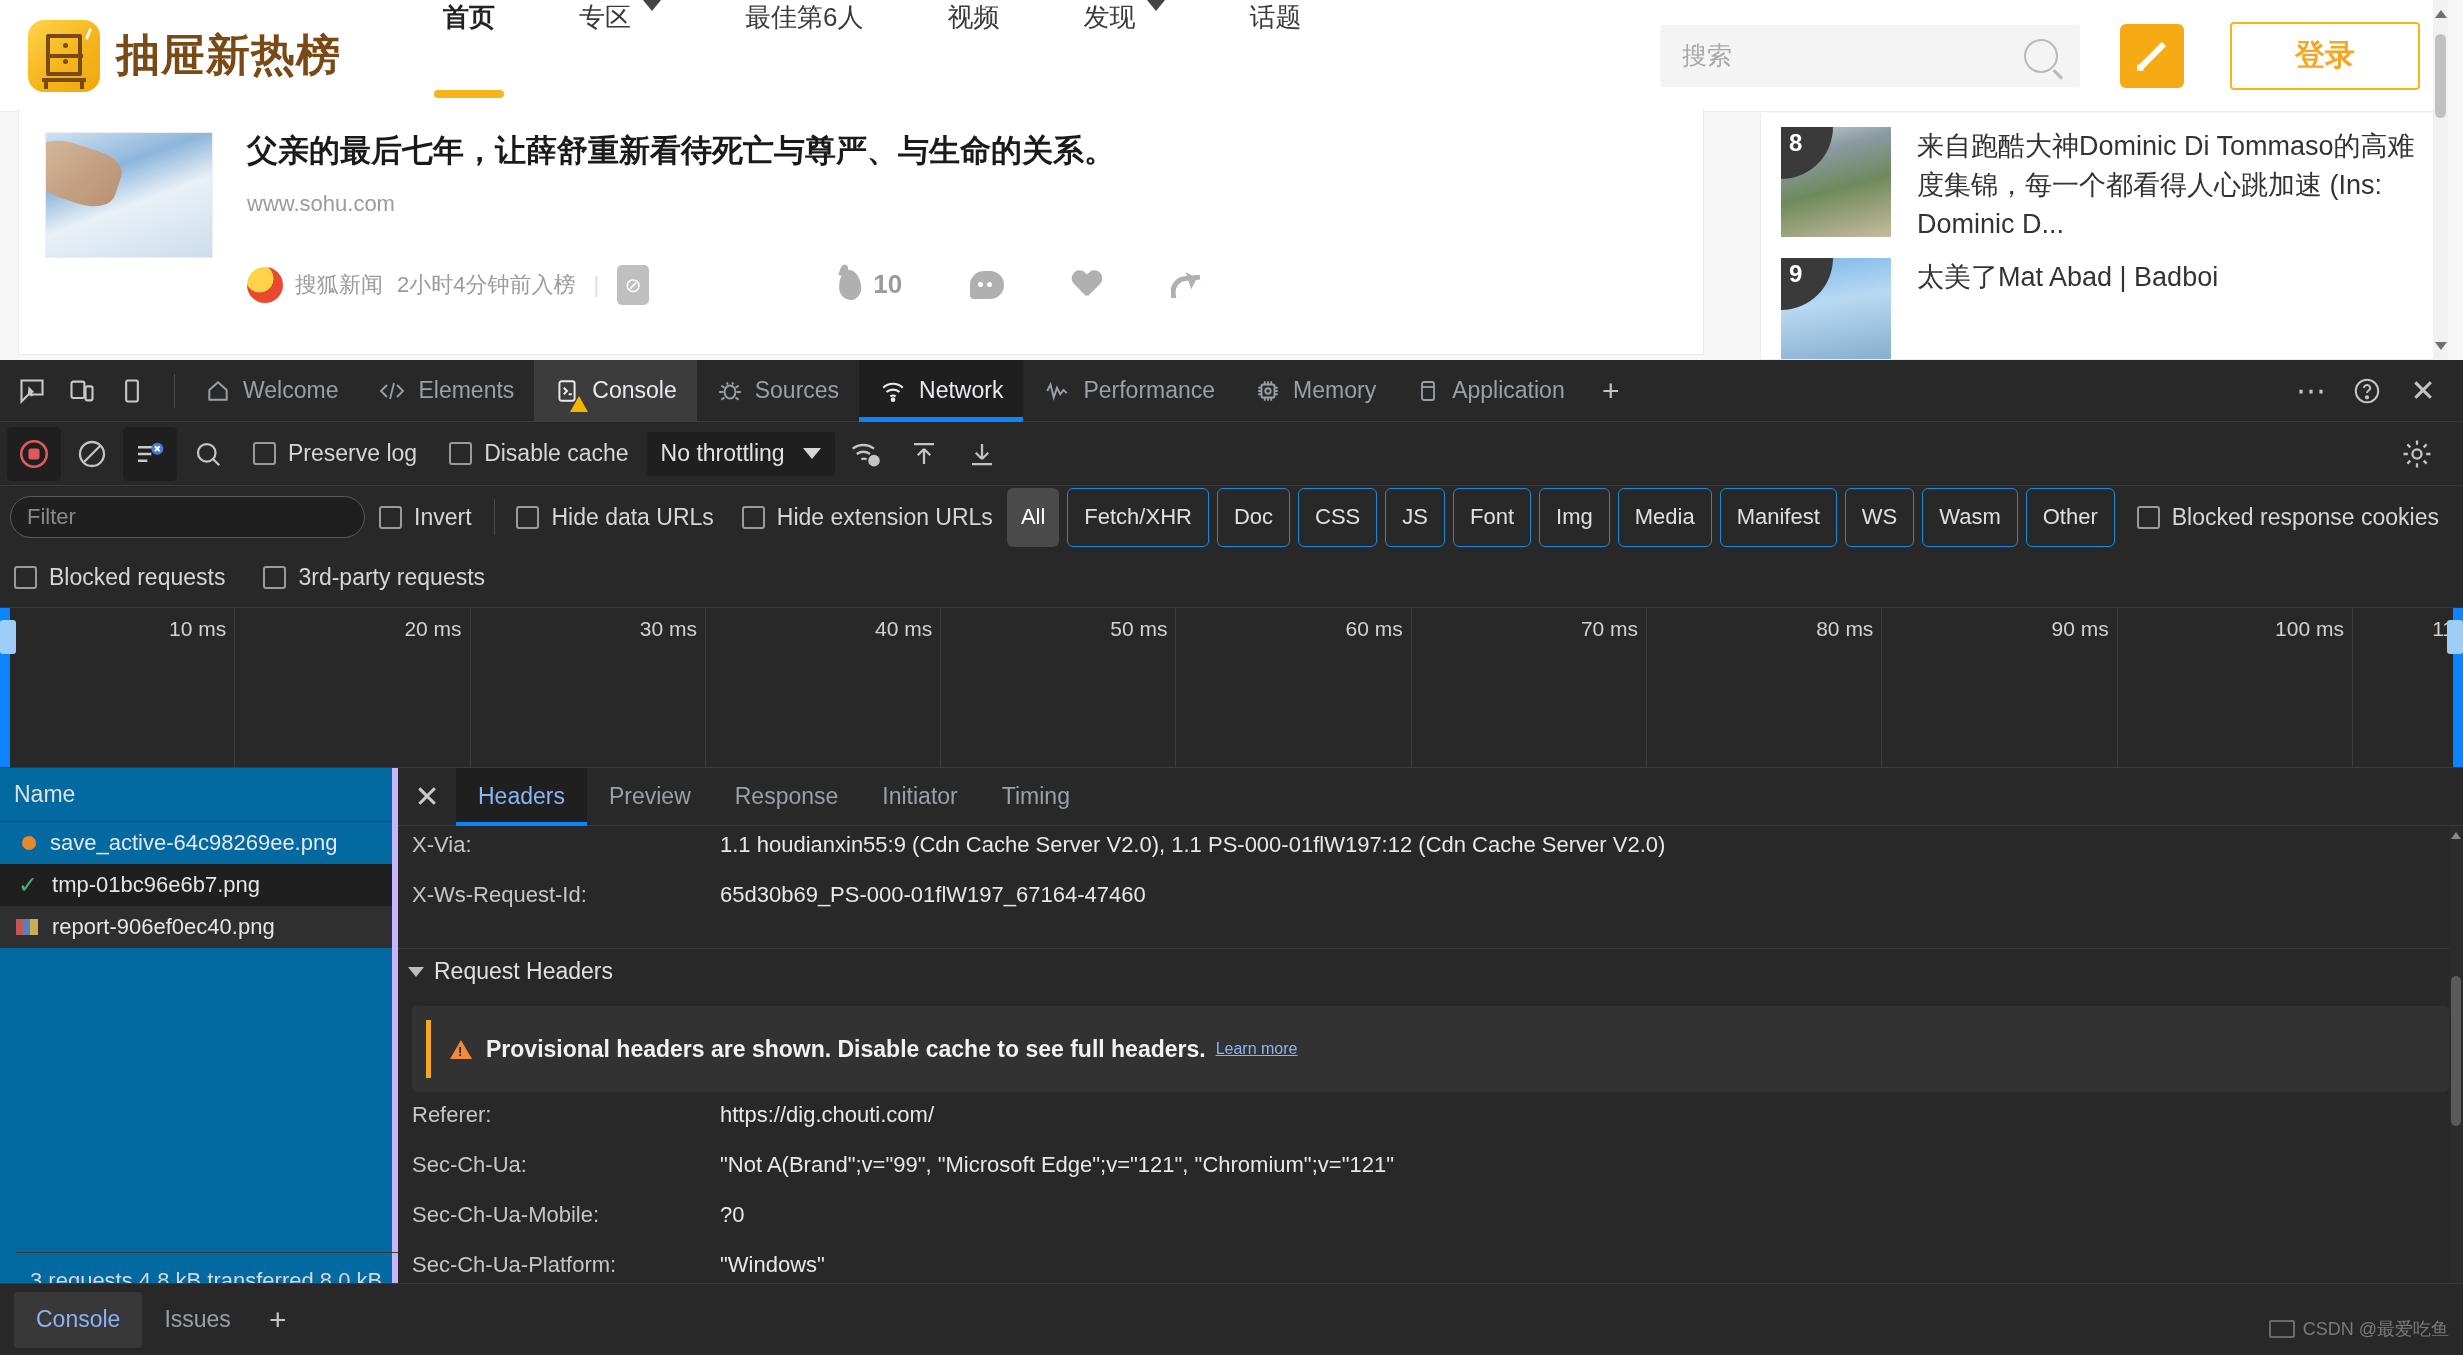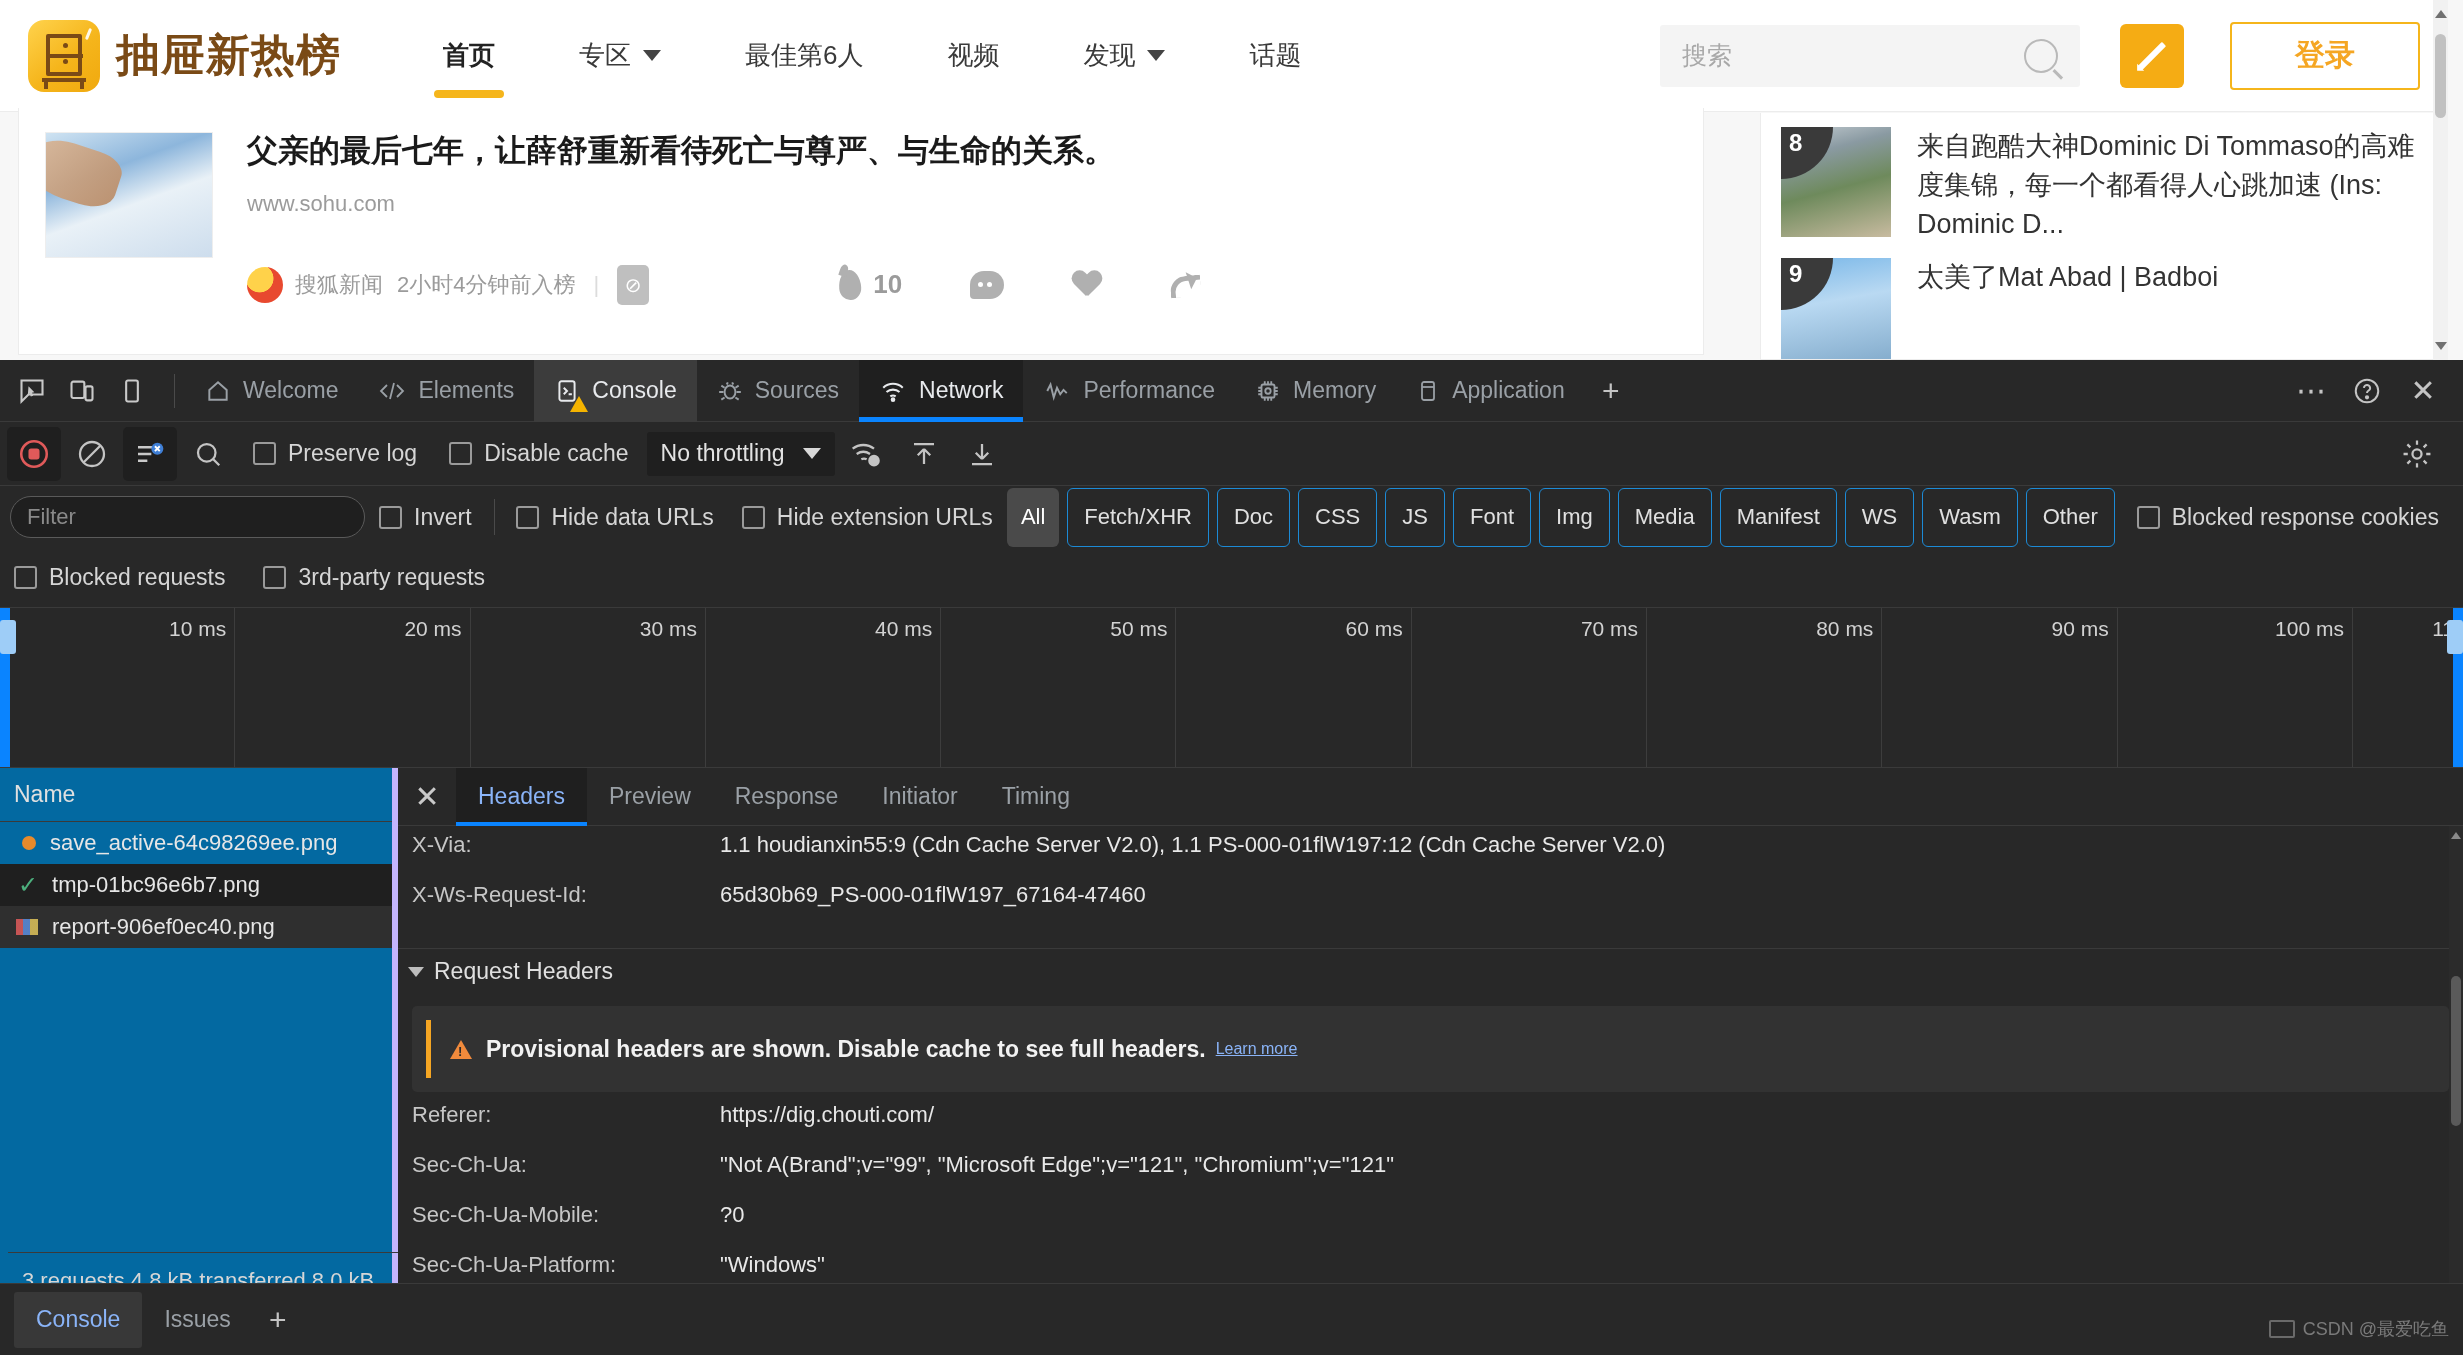--- a/index.html
+++ b/index.html
@@ -39,21 +39,21 @@
   .brand-logo .leg { position:absolute; left:14px; top:58px; width:44px; height:4px; background:#7a4a16; }
   .brand-logo .leg:before{content:"";position:absolute;left:2px;top:2px;width:4px;height:9px;background:#7a4a16;}
   .brand-logo .leg:after{content:"";position:absolute;right:2px;top:2px;width:4px;height:9px;background:#7a4a16;}
   .brand-logo .spark { position:absolute; right:10px; top:8px; width:3px; height:12px; background:#fff; transform:rotate(22deg); border-radius:2px; opacity:.9;}
   .brand-name {
     font-size: 44px; font-weight: 700; color: #7a4a16; letter-spacing: 1px; white-space: nowrap;
   }
   .nav-links { display: flex; align-items: center; gap: 0; flex: 1; }
   .nav-item {
     position: relative; font-size: 26px; color: #3a3a3a; padding: 0 42px; height: 112px;
-    display: flex; align-items: center; gap: 12px; white-space: nowrap; cursor: pointer;
+    display: flex; align-items: flex-start; gap: 12px; white-space: nowrap; cursor: pointer;
   }
   .nav-item.active { color: #222; font-weight: 600; }
   .nav-item.active:after {
     content: ""; position: absolute; left: 50%; transform: translateX(-50%);
     bottom: 14px; width: 70px; height: 8px; background: #f5b51b; border-radius: 4px;
   }
   .caret { width: 0; height: 0; border-left: 9px solid transparent; border-right: 9px solid transparent; border-top: 11px solid #444; }
   .search-box {
     width: 420px; height: 62px; background: #f4f4f4; border-radius: 3px;
     display: flex; align-items: center; padding: 0 22px; margin-right: 40px;
@@ -173,21 +173,21 @@
   
   .split { position: relative; height: 540px; display: flex; }
   .reqlist { width: 398px; background: #0369a1; border-right: 6px solid #c4b5fd; position: relative; }
   .rl-head { height: 54px; display: flex; align-items: center; padding-left: 14px; font-size: 23px; color: #e0e0e0; border-bottom: 1px solid #3a3a3a; }
   .rl-row { height: 42px; display: flex; align-items: center; gap: 14px; padding-left: 14px; font-size: 22px; color: #e6e6e6; cursor: pointer; }
   .rl-row.alt { background: #2f2f2f; }
   .rl-row.sel { background: #1f1f1f; }
   .ic-dot { width: 14px; height: 14px; border-radius: 50%; background: #e88a2b; flex: none; margin-left: 8px; }
   .ic-check { color: #4caf7d; font-size: 24px; flex: none; margin-left: 4px; }
   .ic-img { width: 22px; height: 16px; background: linear-gradient(90deg,#e05b5b 0 30%,#5b8ee0 30% 65%,#e0c45b 65% 100%); flex: none; margin-left: 2px; opacity:.85; }
-  .rl-footer { position: absolute; left: 8px; bottom: 0; width: 398px; height: 56px; border-top: 1px solid #3a3a3a;
+  .rl-footer { position: absolute; left: 16px; bottom: 0; width: 398px; height: 56px; border-top: 1px solid #3a3a3a;
     display: flex; align-items: center; gap: 18px; padding-left: 14px; font-size: 22px; color: #d6d6d6; white-space: nowrap; overflow: hidden; }
 
   .detail { flex: 1; position: relative; background: #282828; overflow: hidden; }
   .d-tabs { height: 58px; display: flex; align-items: center; background: #282828; border-bottom: 1px solid #3a3a3a; }
   .d-close { width: 58px; height: 58px; display: flex; align-items: center; justify-content: center; color: #c9c9c9; font-size: 30px; cursor: pointer; }
   .d-tab { height: 58px; padding: 0 22px; display: flex; align-items: center; font-size: 23px; color: #9aa0a6; cursor: pointer; position: relative; }
   .d-tab.active { color: #8ab4f8; background: #1f1f1f; }
   .d-tab.active:after { content:""; position:absolute; left:0; right:0; bottom:0; height:4px; background:#0a84ff; }
   .hdr-scroll { position: relative; height: 482px; overflow: hidden; }
   .hdr-row { display: flex; align-items: flex-start; height: 50px; font-size: 22px; }

